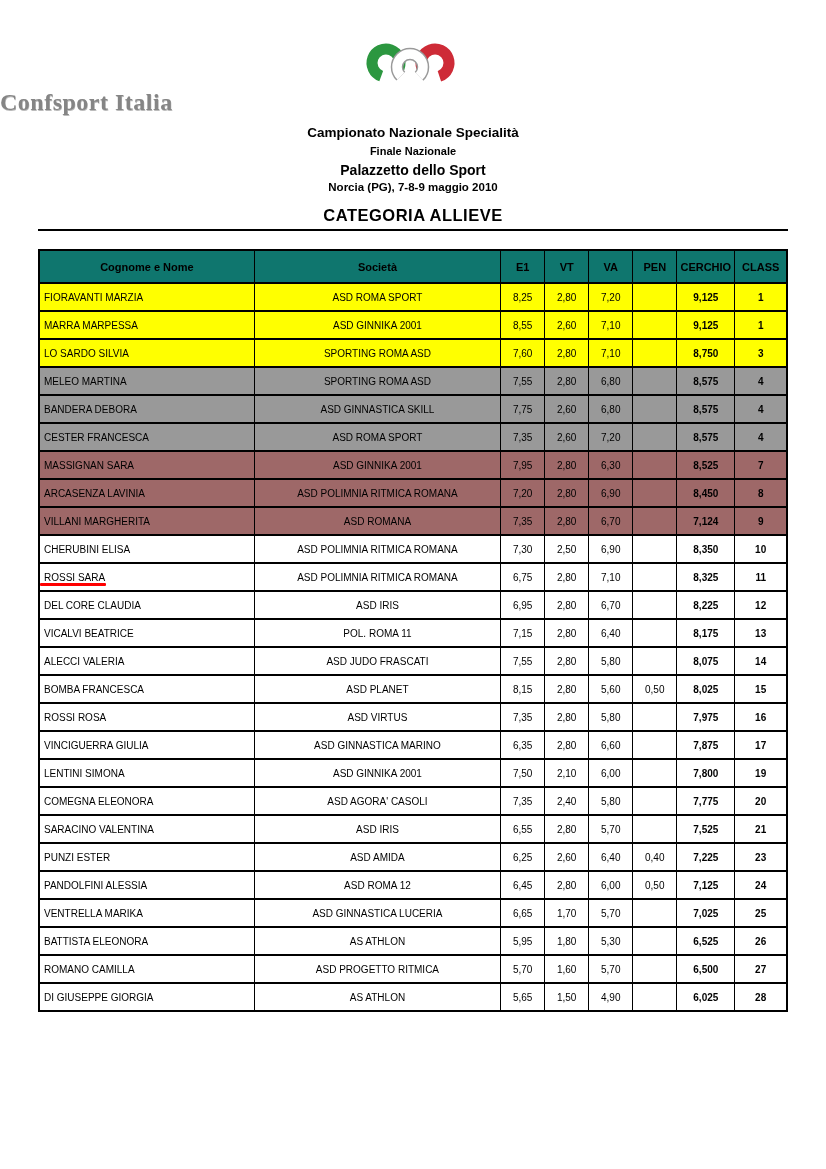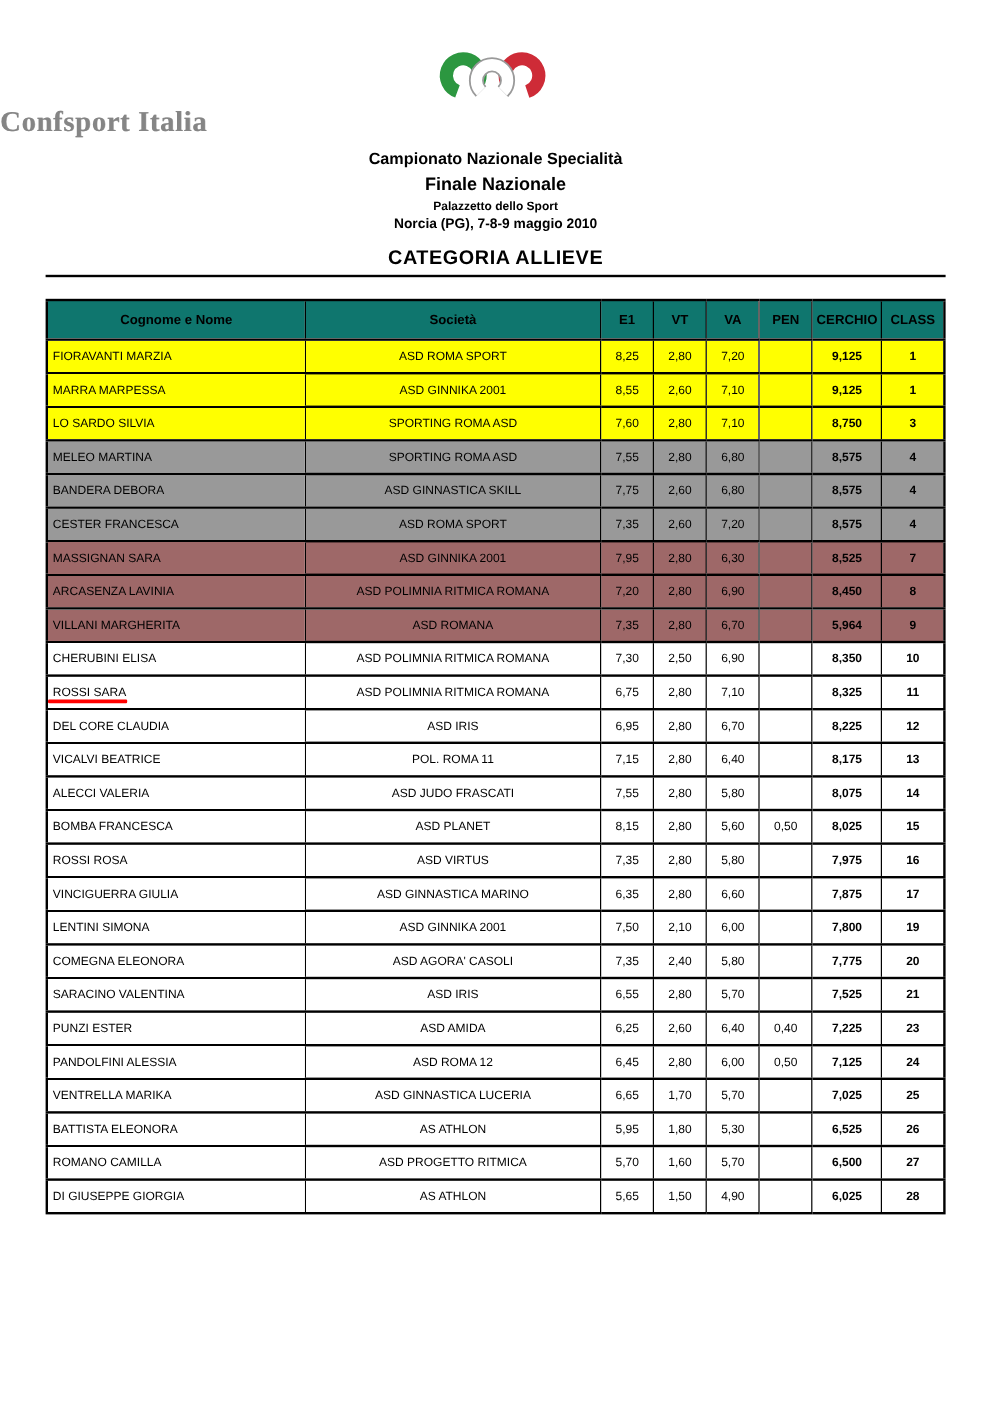--- a/index.html
+++ b/index.html
@@ -14,22 +14,22 @@
   .logo-text {
     font-family:"Liberation Serif", serif;
     font-weight:bold; font-size:24px; color:#858585;
     letter-spacing:0.5px; margin-top:-1px;
     text-shadow:0.5px 0.5px 0.5px #bbb;
   }
 
   
   .doc-header { text-align:center; margin-top:9px; }
   .dh-1 { font-size:13.5px; font-weight:bold; margin-bottom:5px; }
-  .dh-2 { font-size:15px;  font-weight:bold; margin-bottom:5px; }
-  .dh-3 { font-size:10px; font-weight:bold; margin-bottom:3px;text-align:center; }
+  .dh-2 { font-size:11px;  font-weight:bold; margin-bottom:5px; }
+  .dh-3 { font-size:14px; font-weight:bold; margin-bottom:3px;text-align:center; }
   .dh-4 { font-size:11.5px; font-weight:bold; }
 
   
   .category-bar { margin:13px 38px 0 38px; border-bottom:2.5px solid #000; text-align:center; padding-bottom:4px; }
   .category-title { font-size:16.5px; font-weight:bold; letter-spacing:0.5px; }
 
   
   table.results { border-collapse:collapse; table-layout:fixed; width:750px; margin:18px 0 0 38px; border:2px solid #000; }
   .results th, .results td { border:1px solid #000; border-top-width:2px; border-bottom-width:2px; overflow:hidden; white-space:nowrap; }
   .results thead th { height:33px; font-size:11px; font-weight:bold; text-align:center; background:#0f766e; }
@@ -204,21 +204,21 @@
         <tr class="hl-maroon">
       <td class="c-name">
         <span class="name-text">VILLANI MARGHERITA</span>
         
       </td>
       <td class="c-club">ASD ROMANA</td>
       <td class="c-num">7,35</td>
       <td class="c-num">2,80</td>
       <td class="c-num">6,70</td>
       <td class="c-num"></td>
-      <td class="c-score">5,964</td>
+      <td class="c-score">7,124</td>
       <td class="c-class">9</td>
     </tr>
         <tr class="hl-white">
       <td class="c-name">
         <span class="name-text">CHERUBINI ELISA</span>
         
       </td>
       <td class="c-club">ASD POLIMNIA RITMICA ROMANA</td>
       <td class="c-num">7,30</td>
       <td class="c-num">2,50</td>

